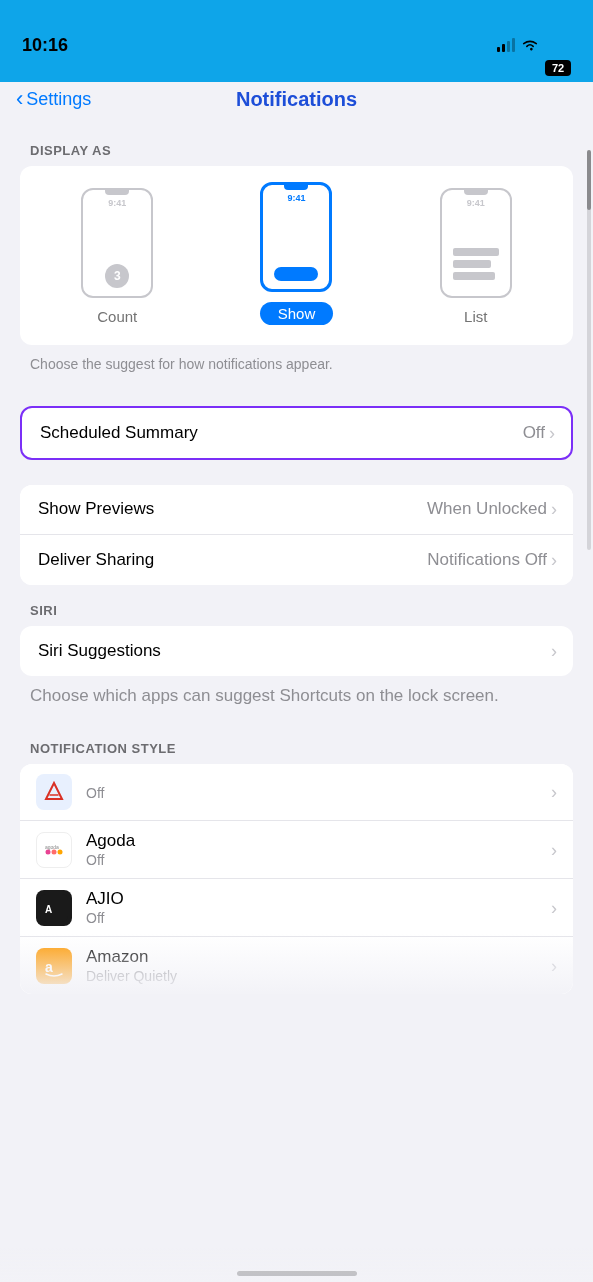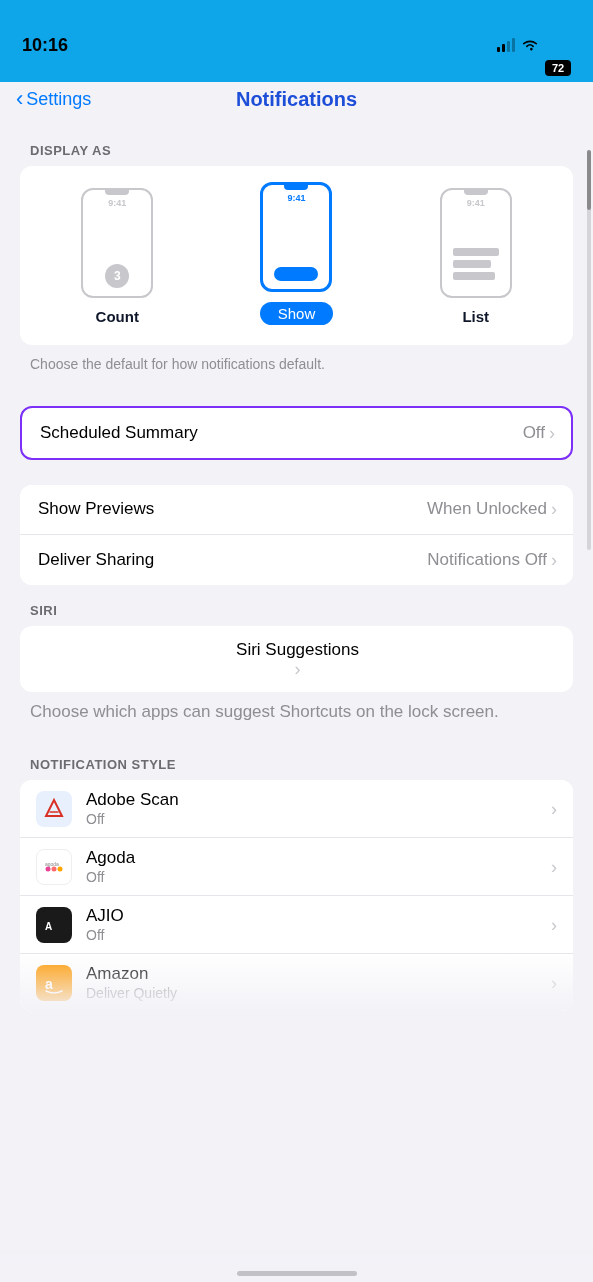--- a/index.html
+++ b/index.html
@@ -214,23 +214,22 @@
     }
     .list-line {
       height: 8px;
       background: #c7c7cc;
       border-radius: 2px;
       width: 44px;
     }
 
     .display-label {
       font-size: 15px;
-      color: #0f172a;
+      color: #737373;
       text-align: center;
-      font-weight: bold;
     }
     .display-label-pill {
       background: #007aff;
       color: #fff;
       font-size: 15px;
       font-weight: 500;
       border-radius: 14px;
       padding: 3px 18px;
       text-align: center;
     }
@@ -461,21 +460,21 @@
             <div class="list-line" style="width:42px;"></div>
           </div>
         </div>
       </div>
       <span class="display-label">List</span>
     </div>
 
   </div>
 </div>
 
-<div class="helper-text">Choose the default for how notifications default.</div>
+<div class="helper-text">Choose the suggest for how notifications appear.</div>
 
 <div class="scheduled-summary-row">
   <span class="settings-row-label">Scheduled Summary</span>
   <div class="settings-row-right">
     <span class="settings-row-value">Off</span>
     <span class="chevron-right">›</span>
   </div>
 </div>
 
 <div class="spacer-section"></div>
@@ -492,21 +491,21 @@
     <div class="settings-row-right">
       <span class="settings-row-value">Notifications Off</span>
       <span class="chevron-right">›</span>
     </div>
   </div>
 </div>
 
 <div class="section-label">SIRI</div>
 
 <div class="siri-card">
-  <div class="settings-row" style="border-bottom:none;flex-direction:column;">
+  <div class="settings-row" style="border-bottom:none;">
     <span class="settings-row-label">Siri Suggestions</span>
     <div class="settings-row-right">
       <span class="chevron-right">›</span>
     </div>
   </div>
 </div>
 
 <div class="siri-helper">Choose which apps can suggest Shortcuts on the lock screen.</div>
 
 <div class="section-label">NOTIFICATION STYLE</div>
@@ -515,21 +514,20 @@
 
   <div class="app-row">
     <div class="app-icon app-icon-adobe">
       <svg width="28" height="28" viewBox="0 0 28 28" fill="none">
         <rect width="28" height="28" rx="6" fill="#e8f0fe"></rect>
         <path d="M14 5 L22 21 H6 Z" fill="none" stroke="#d93025" stroke-width="2"></path>
         <path d="M10 17 H18" stroke="#d93025" stroke-width="1.5" stroke-linecap="round"></path>
       </svg>
     </div>
     <div class="app-text">
-      <div class="app-name">Adobe Scan</div>
       <div class="app-status">Off</div>
     </div>
     <div class="app-right">
       <span class="chevron-right">›</span>
     </div>
   </div>
 
   <div class="app-row">
     <div class="app-icon app-icon-agoda">
 

